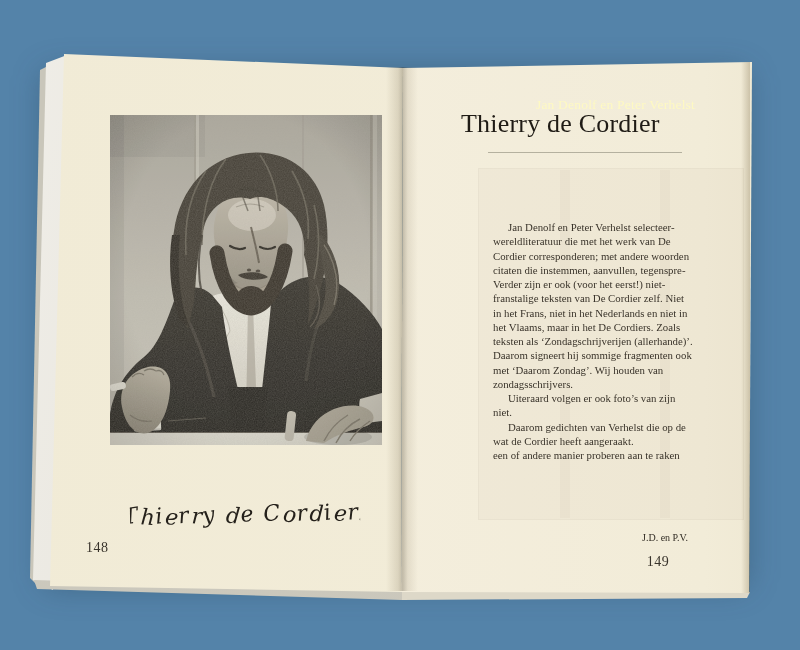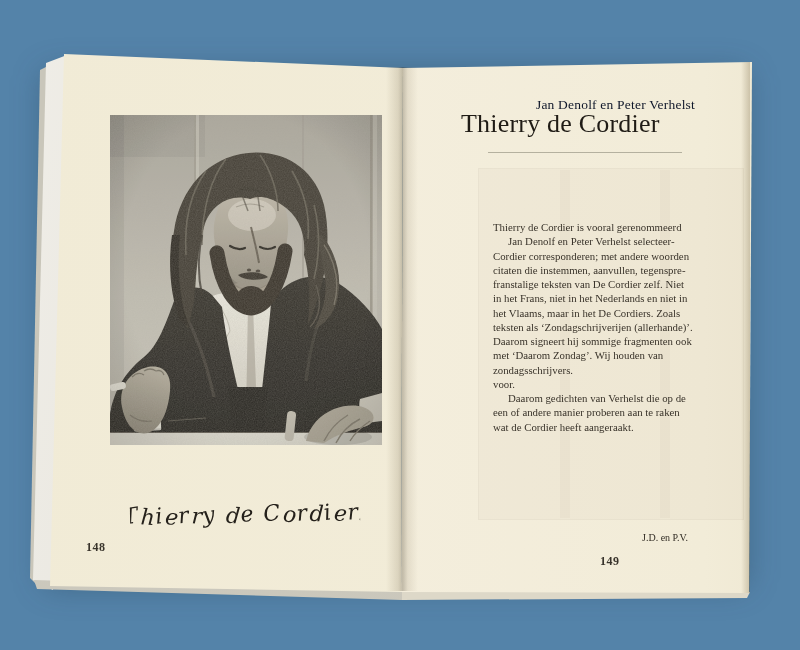--- a/index.html
+++ b/index.html
@@ -29,25 +29,25 @@
   .spine-shade{left:386px;top:67px;width:32px;height:524px;
      background:linear-gradient(90deg,rgba(80,62,30,0) 0%,rgba(80,62,30,.14) 38%,rgba(52,42,20,.26) 52%,rgba(80,62,30,.10) 68%,rgba(80,62,30,0) 100%);}
   .right-edge-shade{left:741px;top:62px;width:9px;height:531px;
      background:linear-gradient(90deg,rgba(110,92,55,0),rgba(110,92,55,.28));}
 
   .photo{left:110px;top:115px;width:272px;height:330px;}
   .photo svg{display:block;}
 
   .signature{left:130px;top:491px;width:230px;height:48px;transform:rotate(-1.2deg);}
 
-  .pagenum{font-size:12px;color:#38332b;letter-spacing:.5px;font-weight:bold;}
+  .pagenum{font-size:14px;color:#38332b;letter-spacing:.5px;}
   .pagenum-left{left:86px;top:540px;}
-  .pagenum-right{left:600px;top:554px;width:116px;text-align:left;}
-
-  .byline{left:430px;top:97px;width:265px;text-align:right;font-size:13.5px;color:#0f172a;letter-spacing:.2px;}
+  .pagenum-right{left:600px;top:554px;width:116px;text-align:center;}
+
+  .byline{left:430px;top:97px;width:265px;text-align:right;font-size:13.5px;color:#fef9c3;letter-spacing:.2px;}
   .title{left:461px;top:109px;font-size:26px;color:#1f1b15;letter-spacing:.2px;}
   .rule{left:488px;top:152px;width:194px;height:1px;background:#a9a694;opacity:.85;}
 
   .ghost-rect{left:478px;top:168px;width:266px;height:352px;background:rgba(140,125,95,.035);
      box-shadow:inset 0 0 0 1px rgba(140,125,95,.05);}
   .ghost-strip{top:170px;width:10px;height:348px;background:rgba(120,108,80,.04);}
 
   .bodytext{left:493px;top:220px;width:220px;font-size:10.8px;line-height:14.25px;color:#39332a;}
   .bodyline{white-space:nowrap;}
   .bodyline.indent{padding-left:15px;}
@@ -204,54 +204,56 @@
   <div class="abs ghost-rect"></div>
   <div class="abs ghost-strip" style="left:560px;"></div>
   <div class="abs ghost-strip" style="left:660px;"></div>
 
   <div class="abs byline">Jan Denolf en Peter Verhelst</div>
   <div class="abs title">Thierry de Cordier</div>
   <div class="abs rule"></div>
 
   <div class="abs bodytext">
 
-      <div class="bodyline">Thierry de Cordier is vooral gerenommeerd</div>
 
 
       <div class="bodyline indent">Jan Denolf en Peter Verhelst selecteer-</div>
 
 
+      <div class="bodyline">wereldliteratuur die met het werk van De</div>
 
       <div class="bodyline">Cordier corresponderen; met andere woorden</div>
 
       <div class="bodyline">citaten die instemmen, aanvullen, tegenspre-</div>
 
 
+      <div class="bodyline">Verder zijn er ook (voor het eerst!) niet-</div>
 
       <div class="bodyline">franstalige teksten van De Cordier zelf. Niet</div>
 
       <div class="bodyline">in het Frans, niet in het Nederlands en niet in</div>
 
       <div class="bodyline">het Vlaams, maar in het De Cordiers. Zoals</div>
 
 
       <div class="bodyline">teksten als ‘Zondagschrijverijen (allerhande)’.</div>
 
       <div class="bodyline">Daarom signeert hij sommige fragmenten ook</div>
 
       <div class="bodyline">met ‘Daarom Zondag’. Wij houden van</div>
 
       <div class="bodyline">zondagsschrijvers.</div>
 
-
-      <div class="bodyline">voor.</div>
+      <div class="bodyline indent">Uiteraard volgen er ook foto’s van zijn</div>
+
+      <div class="bodyline">niet.</div>
 
       <div class="bodyline indent">Daarom gedichten van Verhelst die op de</div>
 
+      <div class="bodyline">wat de Cordier heeft aangeraakt.</div>
+
       <div class="bodyline">een of andere manier proberen aan te raken</div>
-
-      <div class="bodyline">wat de Cordier heeft aangeraakt.</div>
     </div>
 
   <div class="abs initials">J.D. en P.V.</div>
   <div class="abs pagenum pagenum-right">149</div>
 
 </div>
 
 </body></html>

